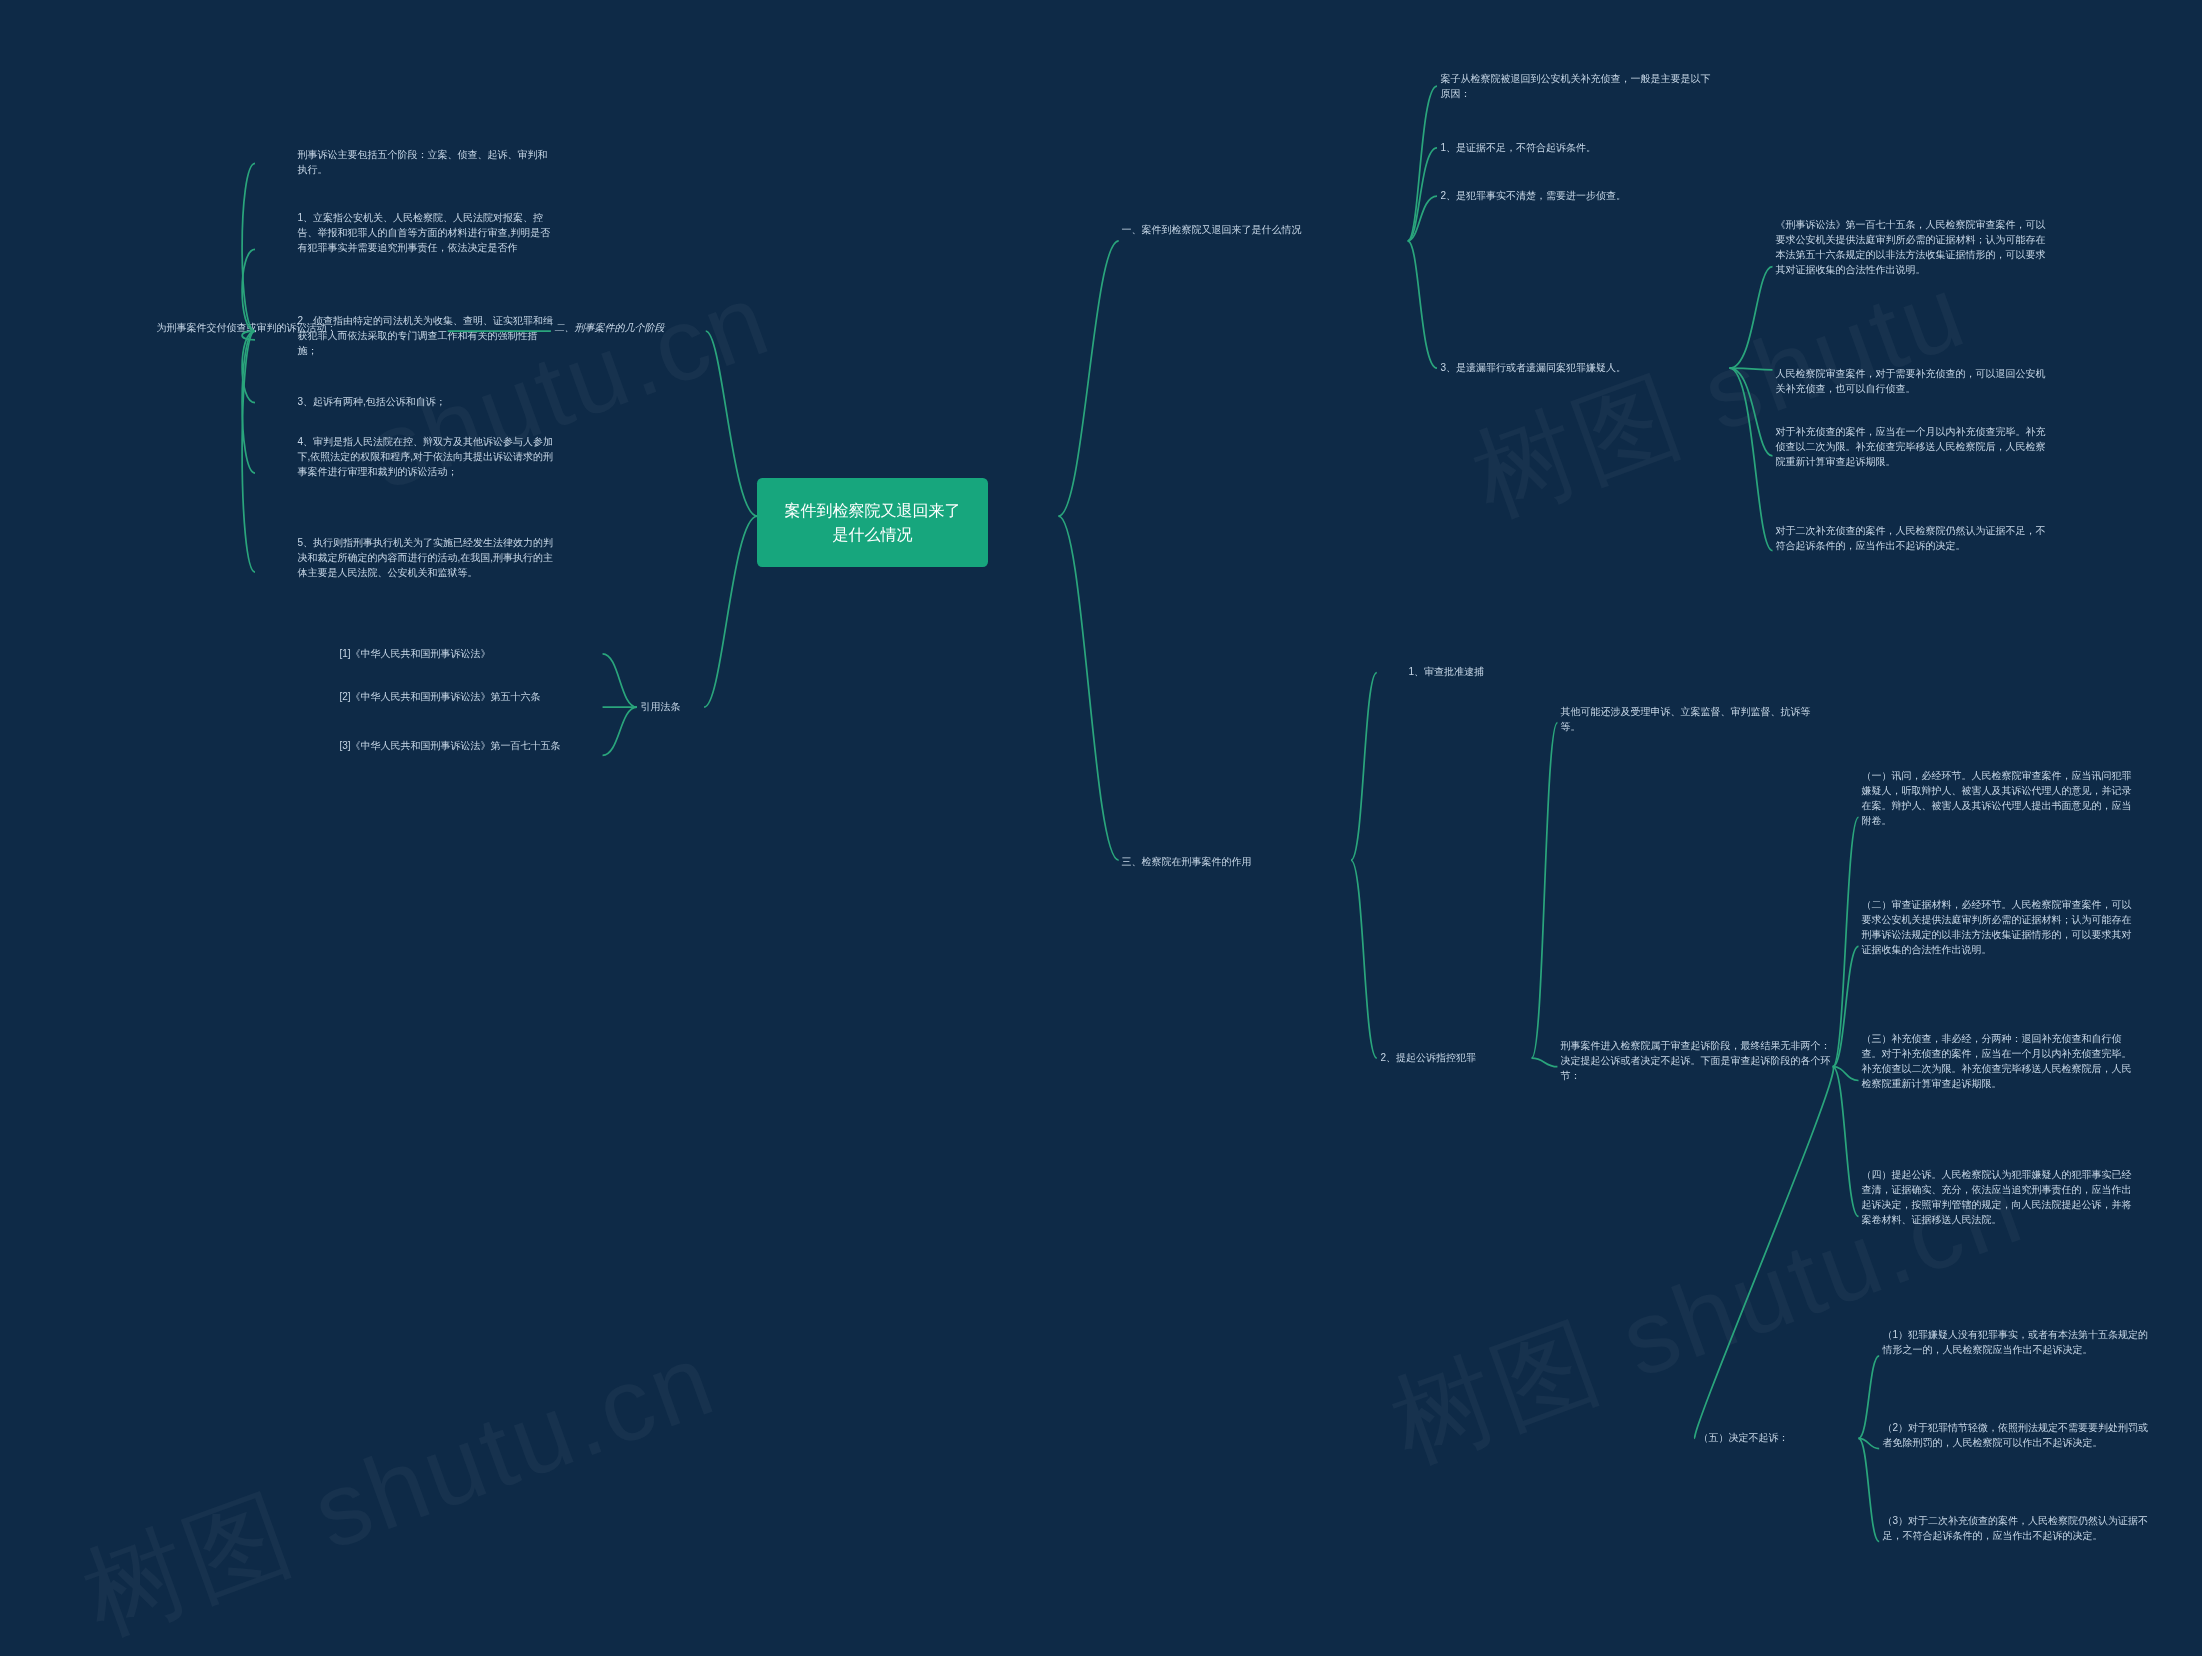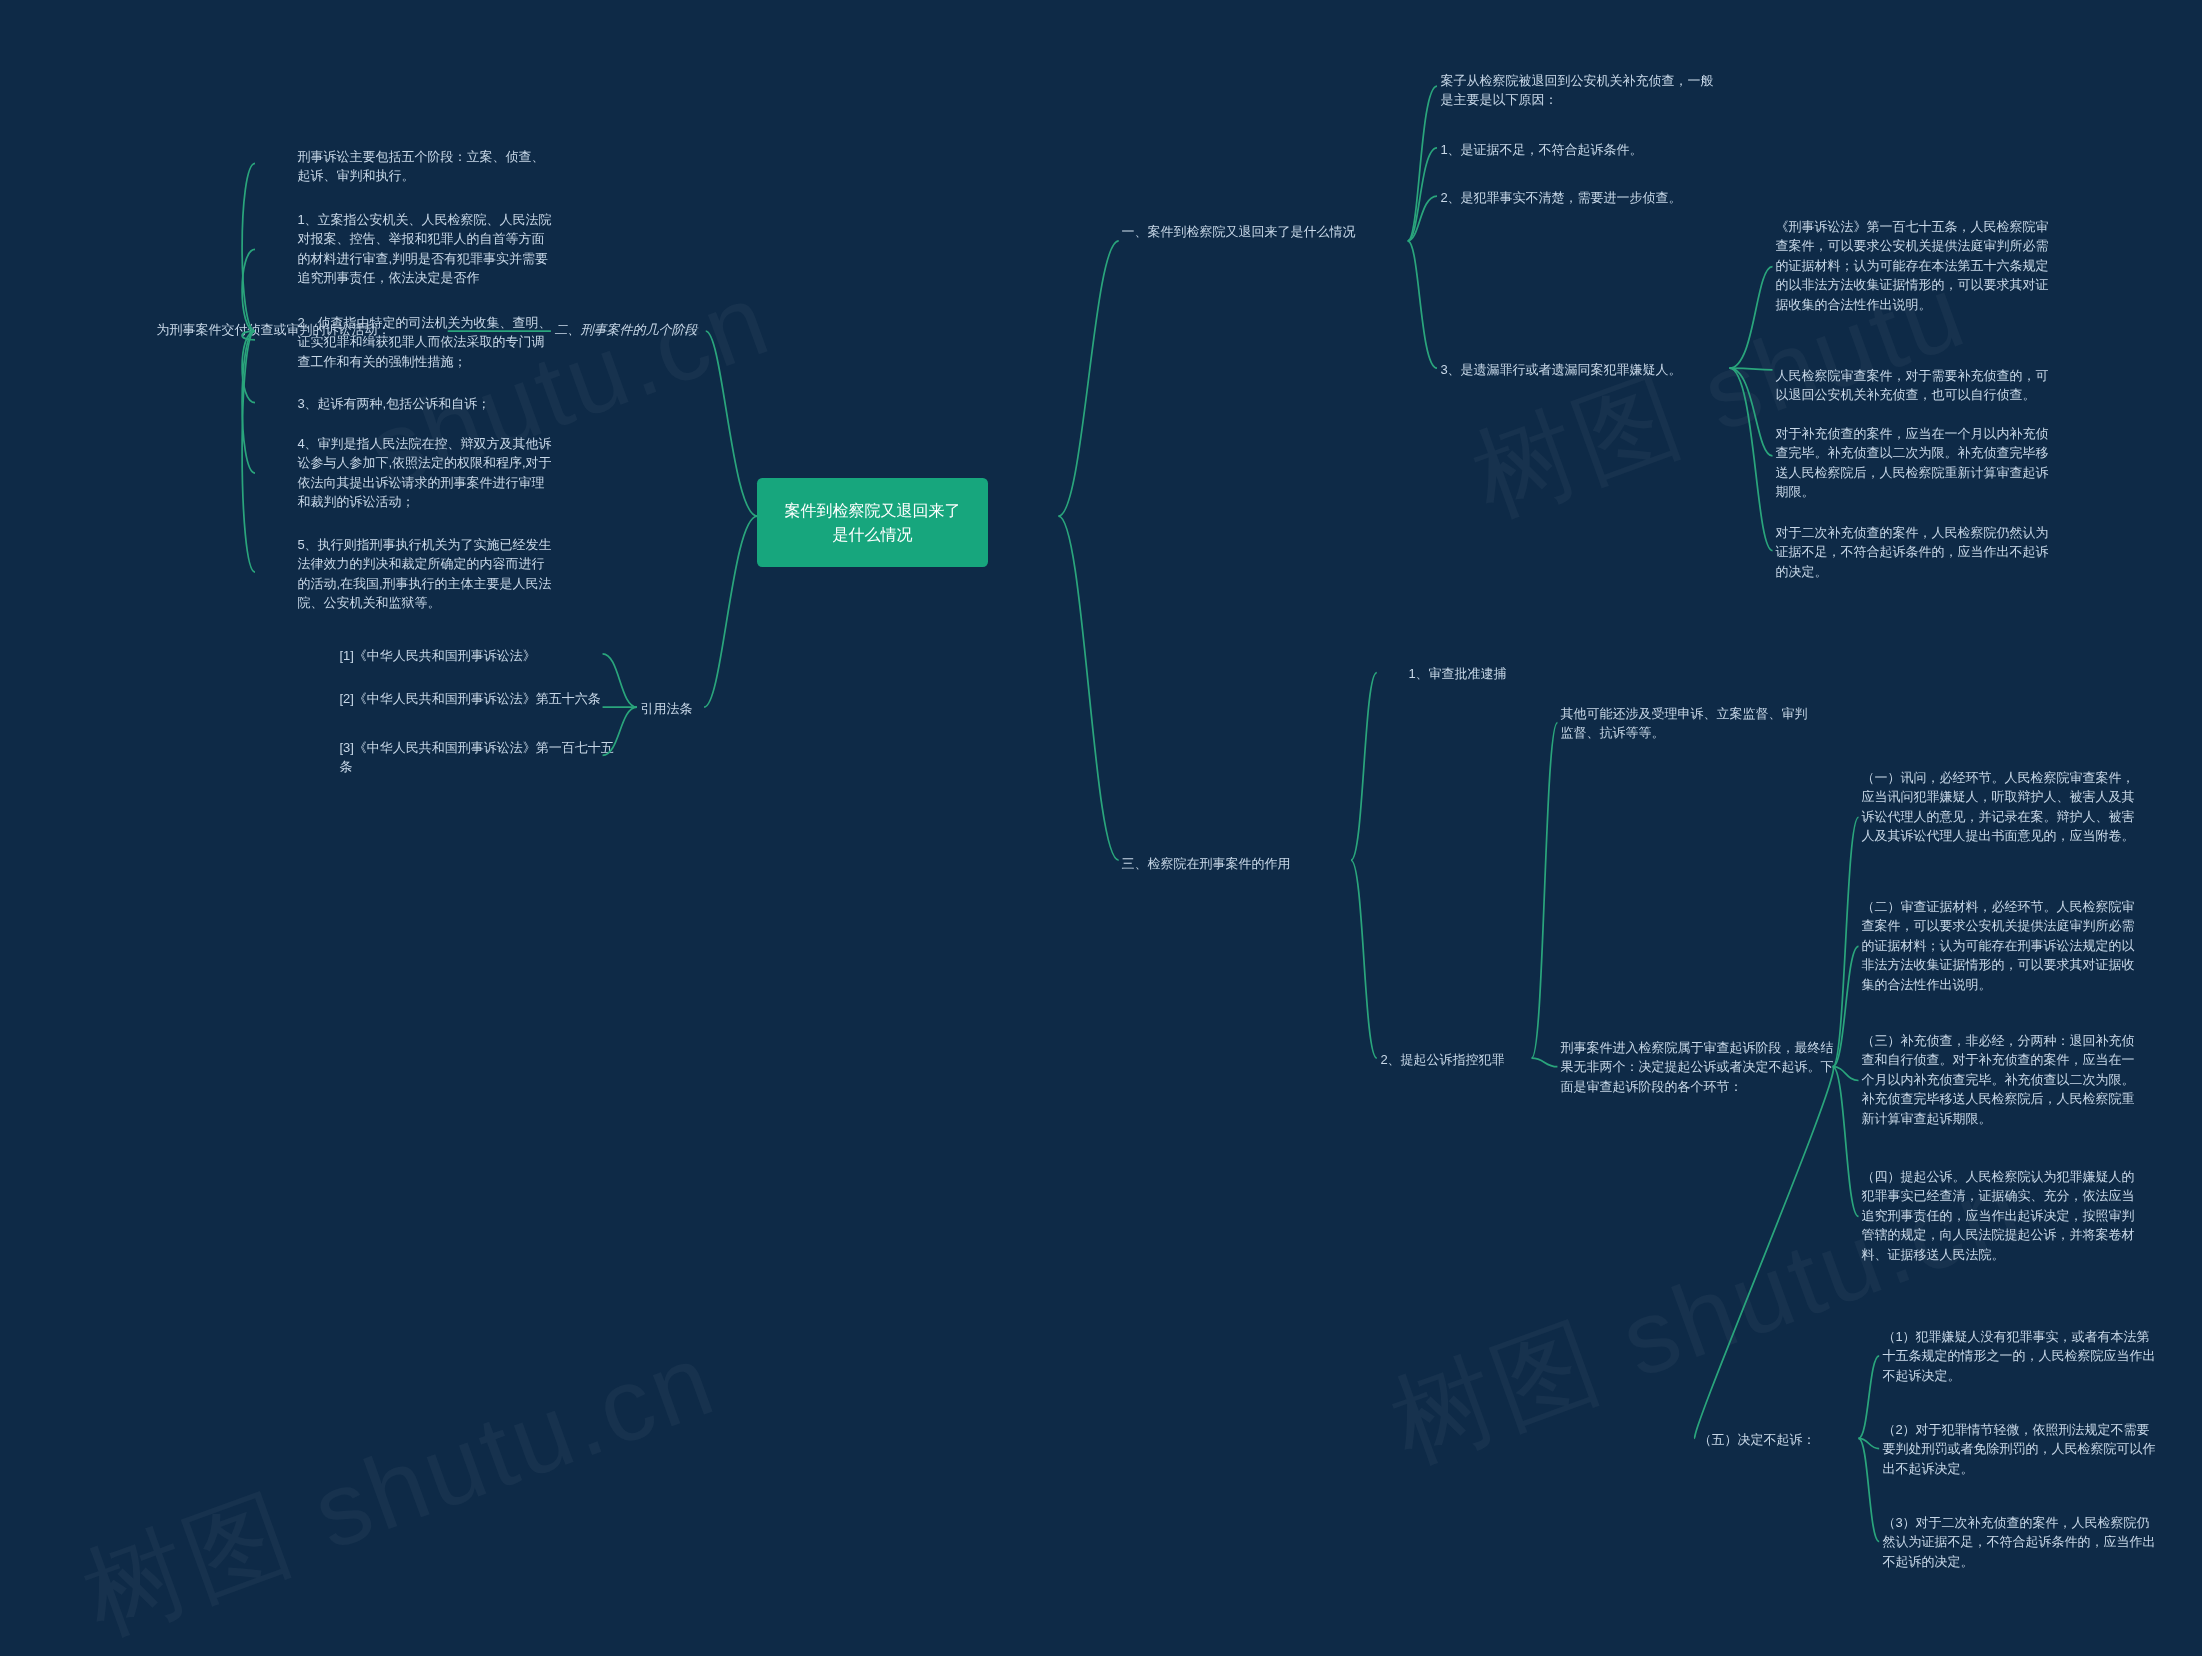--- a/index.html
+++ b/index.html
@@ -28,21 +28,21 @@
     left: 0; top: 0;
     width: 2203px;
     height: 1656px;
     pointer-events: none;
   }
   .node {
     position: absolute;
     max-width: 275px;
     line-height: 1.5;
     padding: 1.7px 3.4px;
-    font-size: 13px;
+    font-size: 10px;
   }
   .node.narrow { max-width: 258px; margin-left: 36px; }
   .node.wide { max-width: 293px; }
   .root {
     position: absolute;
     background: #17a67d;
     color: #ffffff;
     padding: 20.6px 27.5px;
     border-radius: 5.2px;
     text-align: center;

